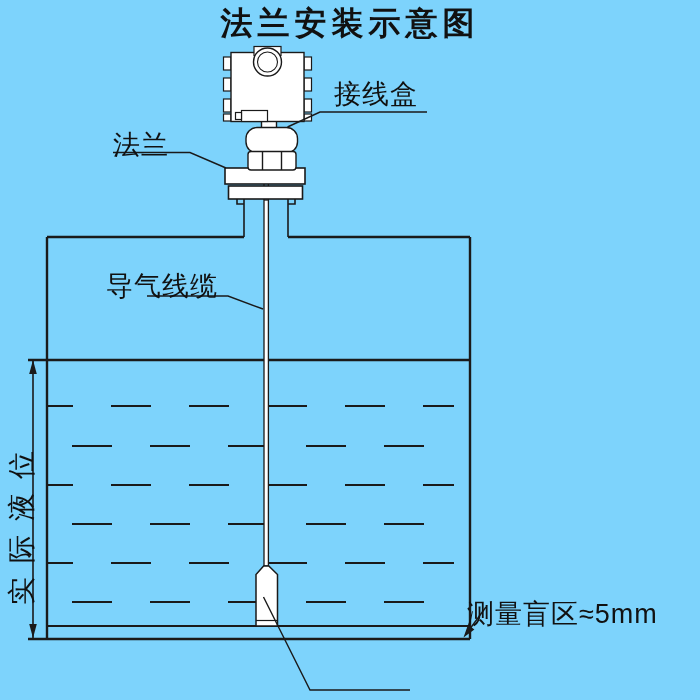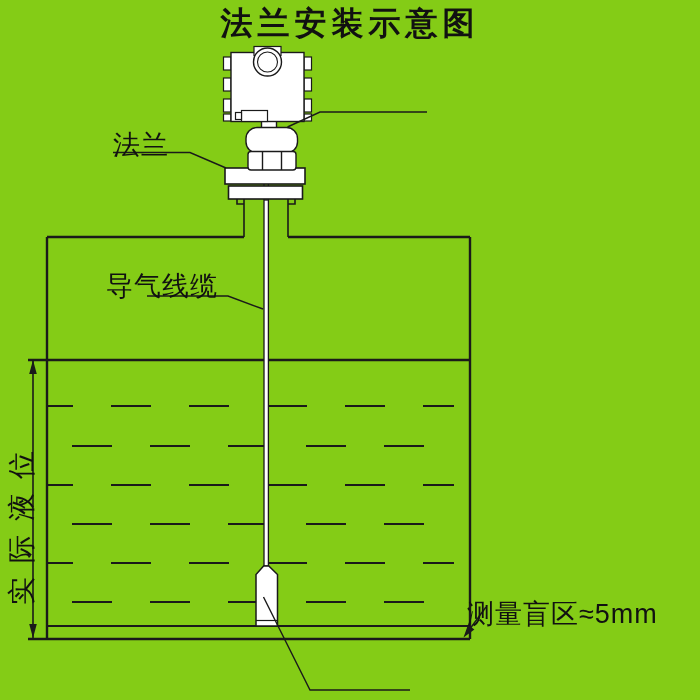--- a/index.html
+++ b/index.html
@@ -1,17 +1,17 @@
 <!DOCTYPE html>
 <html><head>
 <meta charset="utf-8">
 <style>
   html,body { margin:0; padding:0; background:#ffffff; }
   .stage {
-    position:relative; width:700px; height:700px; background:#84cc16;
+    position:relative; width:700px; height:700px; background:#7dd3fc;
     font-family:"Liberation Sans", sans-serif; color:#111; overflow:hidden;
   }
   svg.linework { position:absolute; left:0; top:0; }
   .title {
     position:absolute; top:2px; left:0; width:100%; text-align:center;
     font-size:32px; font-weight:700; letter-spacing:5px; white-space:nowrap;
   }
   .label {
     position:absolute; font-size:27px; font-weight:500; letter-spacing:1px;
     white-space:nowrap; line-height:1.05;
@@ -124,17 +124,18 @@
       <polyline points="263.5,597 310,690 410,690"></polyline>
     </g>
 
     <g stroke-width="1.4">
       <line x1="486" y1="607" x2="466.5" y2="633.5"></line>
       <polygon points="463.5,637.5 474.4,629.4 468.0,624.7" fill="#1a1a1a" stroke="none"></polygon>
     </g>
   </svg>
 
   <div class="title">法兰安装示意图</div>
+  <div class="label label-junction">接线盒</div>
   <div class="label label-flange">法兰</div>
   <div class="label label-cable">导气线缆</div>
   <div class="label-level">实际液位</div>
   <div class="label label-blind">测量盲区≈5mm</div>
 </div>
 
 </body></html>

